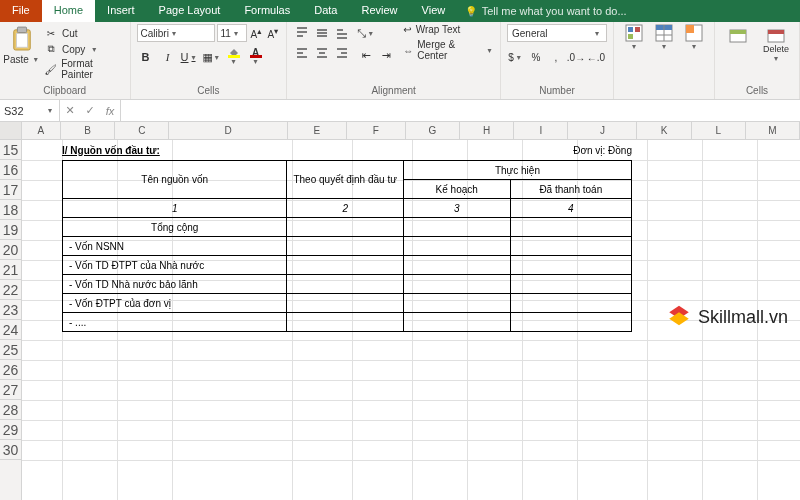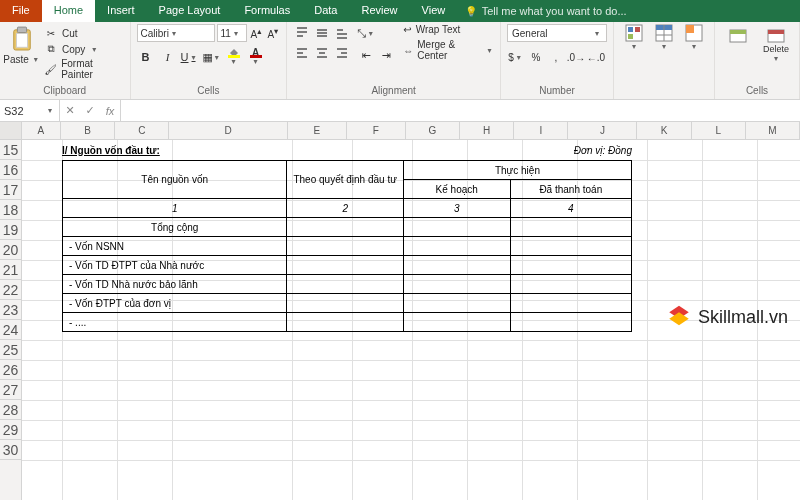--- a/index.html
+++ b/index.html
@@ -75,21 +75,21 @@
   .rowhdr { position:absolute; top:18px; left:0; width:22px; bottom:0; background:#f3f2f1; border-right:1px solid #d4d4d4;}
   .rh { height:20px; border-bottom:1px solid #d4d4d4; text-align:center; font-size:14px; color:#555; line-height:20px;}
   .cells { position:absolute; top:18px; left:22px; right:0; bottom:0;}
   .gridline-v { position:absolute; top:0; bottom:0; width:1px; background:#e0e0e0;}
   .gridline-h { position:absolute; left:0; right:0; height:1px; background:#e0e0e0;}
 
   
   .content { position:absolute; font-family: "Times New Roman", serif; font-size:10px; color:#000;}
   .heading-row { display:flex; align-items:center; height:20px;}
   .heading-left { font-weight:bold; text-decoration:underline;}
-  .heading-right { font-style:italic; margin-left:auto; }
+  .heading-right { margin-left:auto; }
   table.data { border-collapse:collapse; }
   table.data td, table.data th { border:1px solid #000; padding:1px 6px; height:19px; }
   table.data th { font-weight:normal; text-align:center; }
   .it { font-style:italic; text-align:center;}
   .lft { text-align:left;}
   .ctr { text-align:center;}
 
   
   .watermark { position:absolute; right:12px; bottom:170px; display:flex; align-items:center; gap:6px; font-size:18px; color:#222;}
   .watermark .logo { width:26px; height:26px; }

